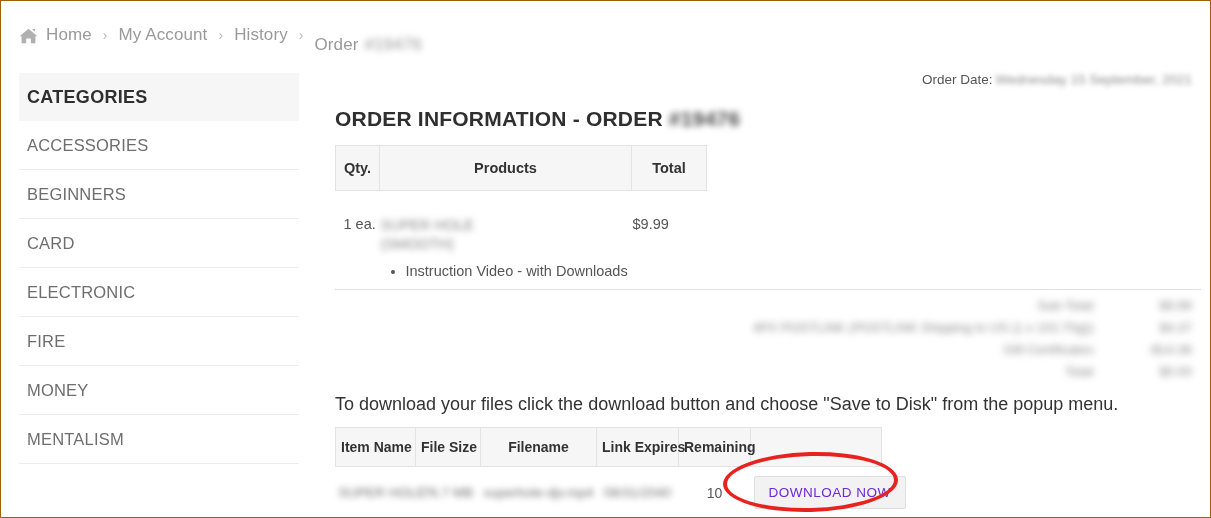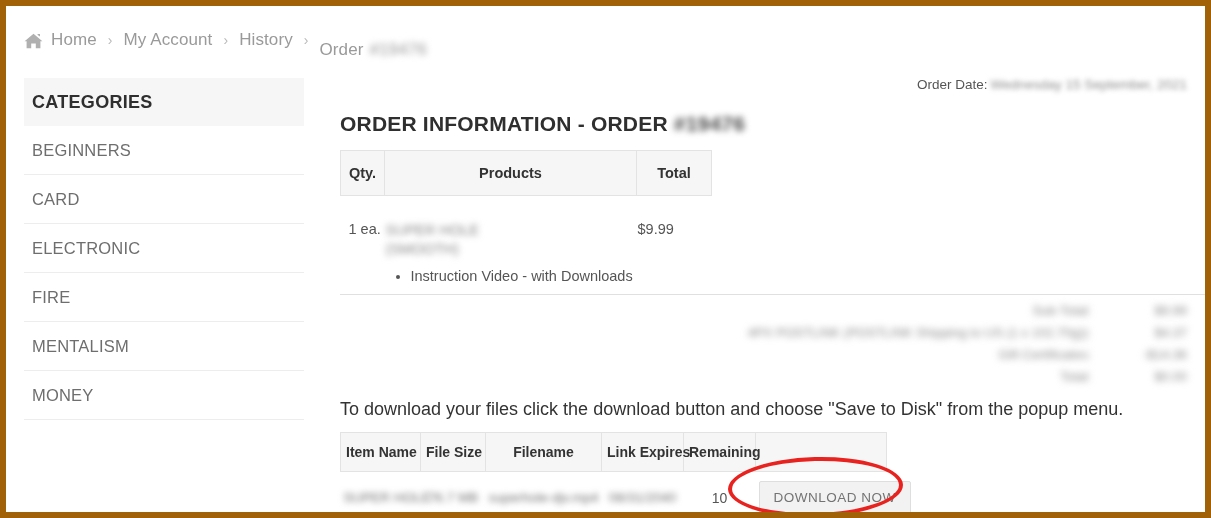--- a/index.html
+++ b/index.html
@@ -11,21 +11,21 @@
   body {
     font-family: "Liberation Sans", sans-serif;
     color: #3a3a3a;
     -webkit-font-smoothing: antialiased;
   }
   .page {
     position: relative;
     width: 1211px;
     height: 518px;
     box-sizing: border-box;
-    border: 6px solid #a16207;
+    border: 1px solid #a16207;
     background: #ffffff;
     overflow: hidden;
   }
 
   
   .breadcrumb {
     position: absolute;
     left: 18px;
     top: 13px;
     display: flex;
@@ -271,21 +271,21 @@
     box-sizing: border-box;
     white-space: nowrap;
   }
   .downloads-table td.remain-cell { color: #555; font-size: 14px; }
   .btn-download {
     display: inline-block;
     background: #f2f2f2;
     border: 1px solid #dedede;
     border-radius: 2px;
     font-size: 13.5px;
-    color: #737373;
+    color: #6d28d9;
     letter-spacing: 0.5px;
     padding: 8px 14px;
     cursor: pointer;
     font-family: "Liberation Sans", sans-serif;
     white-space: nowrap;
     text-align: right;
   }
   .annotation-ellipse {
     position: absolute;
     left: 722px;
@@ -315,26 +315,27 @@
     <a href="#">My Account</a>
     <span class="crumb-sep">›</span>
     <a href="#">History</a>
     <span class="crumb-sep">›</span>
     <span class="crumb-current">Order</span>
     <span class="crumb-current blurred" style="margin-left:6px;">#19476</span>
   </nav>
 
   <aside class="sidebar">
     <div class="sidebar-head">CATEGORIES</div>
+    <div class="sidebar-item">ACCESSORIES</div>
     <div class="sidebar-item">BEGINNERS</div>
     <div class="sidebar-item">CARD</div>
     <div class="sidebar-item">ELECTRONIC</div>
     <div class="sidebar-item">FIRE</div>
+    <div class="sidebar-item">MONEY</div>
     <div class="sidebar-item">MENTALISM</div>
-    <div class="sidebar-item">MONEY</div>
   </aside>
 
   <section class="main">
 
     <div class="order-date">
       <span>Order Date:</span><span class="value blurred-soft">Wednesday 15 September, 2021</span>
     </div>
 
     <h1 class="order-title">
       <span>ORDER INFORMATION - ORDER</span><span class="order-num blurred">#19476</span>

